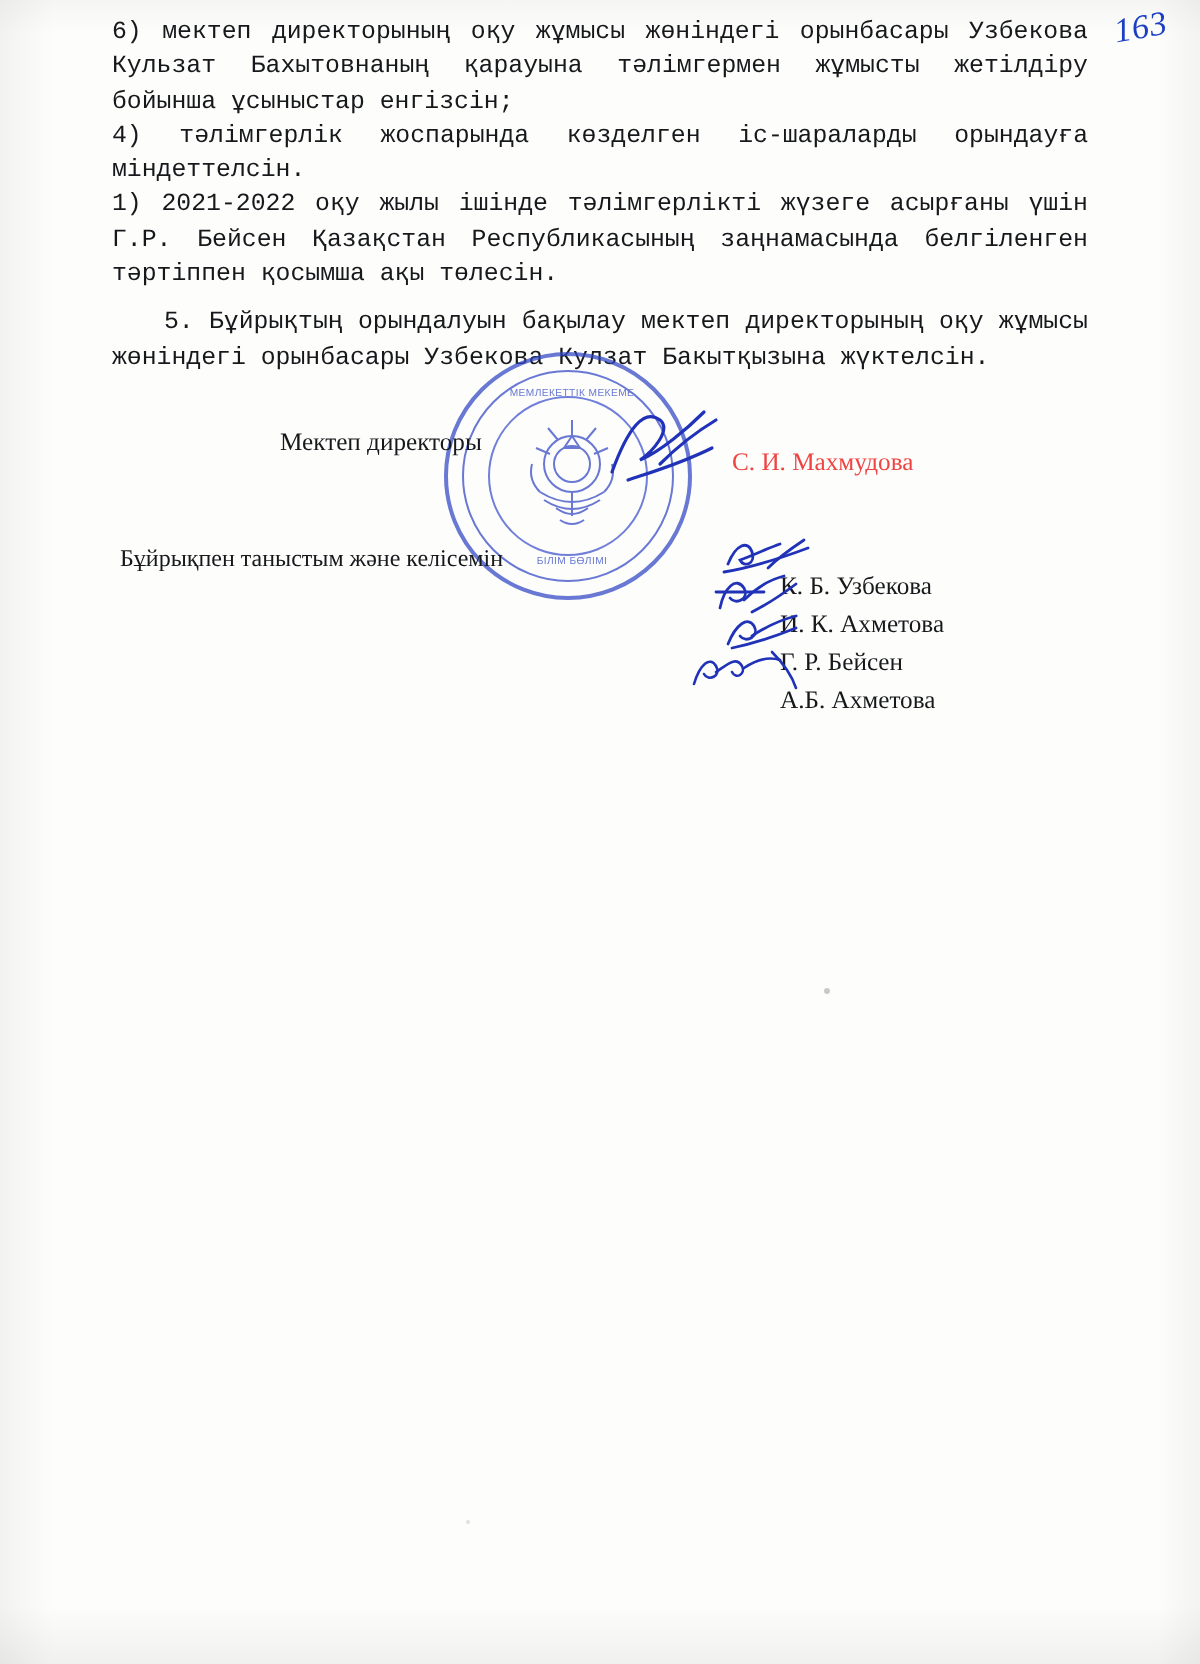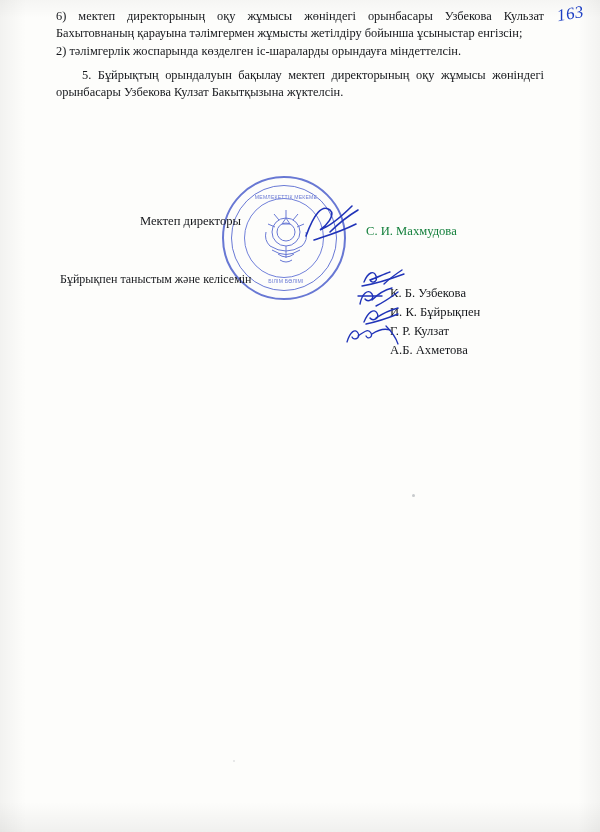--- a/index.html
+++ b/index.html
@@ -36,20 +36,21 @@
     left: 56px;
     top: 8px;
     width: 488px;
     font-size: 12.4px;
     line-height: 17.3px;
     color: #16181c;
     text-align: justify;
   }
   .body-text p {
     margin: 0 0 0 0;
+    font-family: Liberation Mono, monospace;
   }
   .indent {
     text-indent: 26px;
   }
   .page-number {
     position: absolute;
     right: 16px;
     top: 4px;
     font-family: "Liberation Serif", serif;
     font-size: 17px;
@@ -64,21 +65,21 @@
     left: 140px;
     top: 214px;
     font-size: 12.6px;
     color: #16181c;
   }
   .sig-director-name {
     position: absolute;
     left: 366px;
     top: 224px;
     font-size: 12.6px;
-    color: #15803d;
+    color: #ef4444;
   }
   .ack-line {
     position: absolute;
     left: 60px;
     top: 272px;
     font-size: 12px;
     color: #16181c;
   }
   .sig-list {
     position: absolute;
@@ -161,21 +162,22 @@
 </head>
 <body>
 
 <div class="page">
   <div class="paper-tint"></div>
 
   <div class="page-number">163</div>
 
   <div class="body-text">
     <p>6) мектеп директорының оқу жұмысы жөніндегі орынбасары Узбекова Кульзат Бахытовнаның қарауына тәлімгермен жұмысты жетілдіру бойынша ұсыныстар енгізсін;</p>
-    <p>2) тәлімгерлік жоспарында көзделген іс-шараларды орындауға міндеттелсін.</p>
+    <p>4) тәлімгерлік жоспарында көзделген іс-шараларды орындауға міндеттелсін.</p>
+    <p>1) 2021-2022 оқу жылы ішінде тәлімгерлікті жүзеге асырғаны үшін Г.Р. Бейсен Қазақстан Республикасының заңнамасында белгіленген тәртіппен қосымша ақы төлесін.</p>
     <p class="indent" style="margin-top:7px;">5. Бұйрықтың орындалуын бақылау мектеп директорының оқу жұмысы жөніндегі орынбасары Узбекова Кулзат Бакытқызына жүктелсін.</p>
   </div>
 
   <div class="stamp">
     <div class="stamp-text-top">МЕМЛЕКЕТТІК МЕКЕМЕ</div>
     <div class="stamp-text-bottom">БІЛІМ БӨЛІМІ</div>
     <div class="stamp-inner">
       <svg class="stamp-emblem" viewBox="0 0 52 58">
         <g fill="none" stroke="#2f45c5" stroke-width="1">
           <circle cx="26" cy="26" r="14"></circle>
@@ -205,22 +207,22 @@
         <path d="M30 36 C 38 28, 48 20, 58 14"></path>
         <path d="M14 44 C 26 40, 40 36, 56 28"></path>
       </g>
     </svg>
   </div>
 
   <div class="ack-line">Бұйрықпен таныстым және келісемін</div>
 
   <div class="sig-list">
     <div>К. Б. Узбекова</div>
-    <div>И. К. Бұйрықпен</div>
-    <div>Г. Р. Кулзат</div>
+    <div>И. К. Ахметова</div>
+    <div>Г. Р. Бейсен</div>
     <div>А.Б. Ахметова</div>
   </div>
 
   <div class="ink" style="left:360px; top:266px;">
     <svg width="46" height="22" viewBox="0 0 46 22">
       <g fill="none" stroke="#2033b8" stroke-width="1.4" stroke-linecap="round">
         <path d="M4 16 C 8 6, 14 4, 16 10 C 18 16, 12 18, 10 14 C 16 12, 24 8, 30 6"></path>
         <path d="M24 18 C 30 12, 36 8, 42 4"></path>
         <path d="M2 20 C 14 18, 28 14, 44 8"></path>
       </g>

